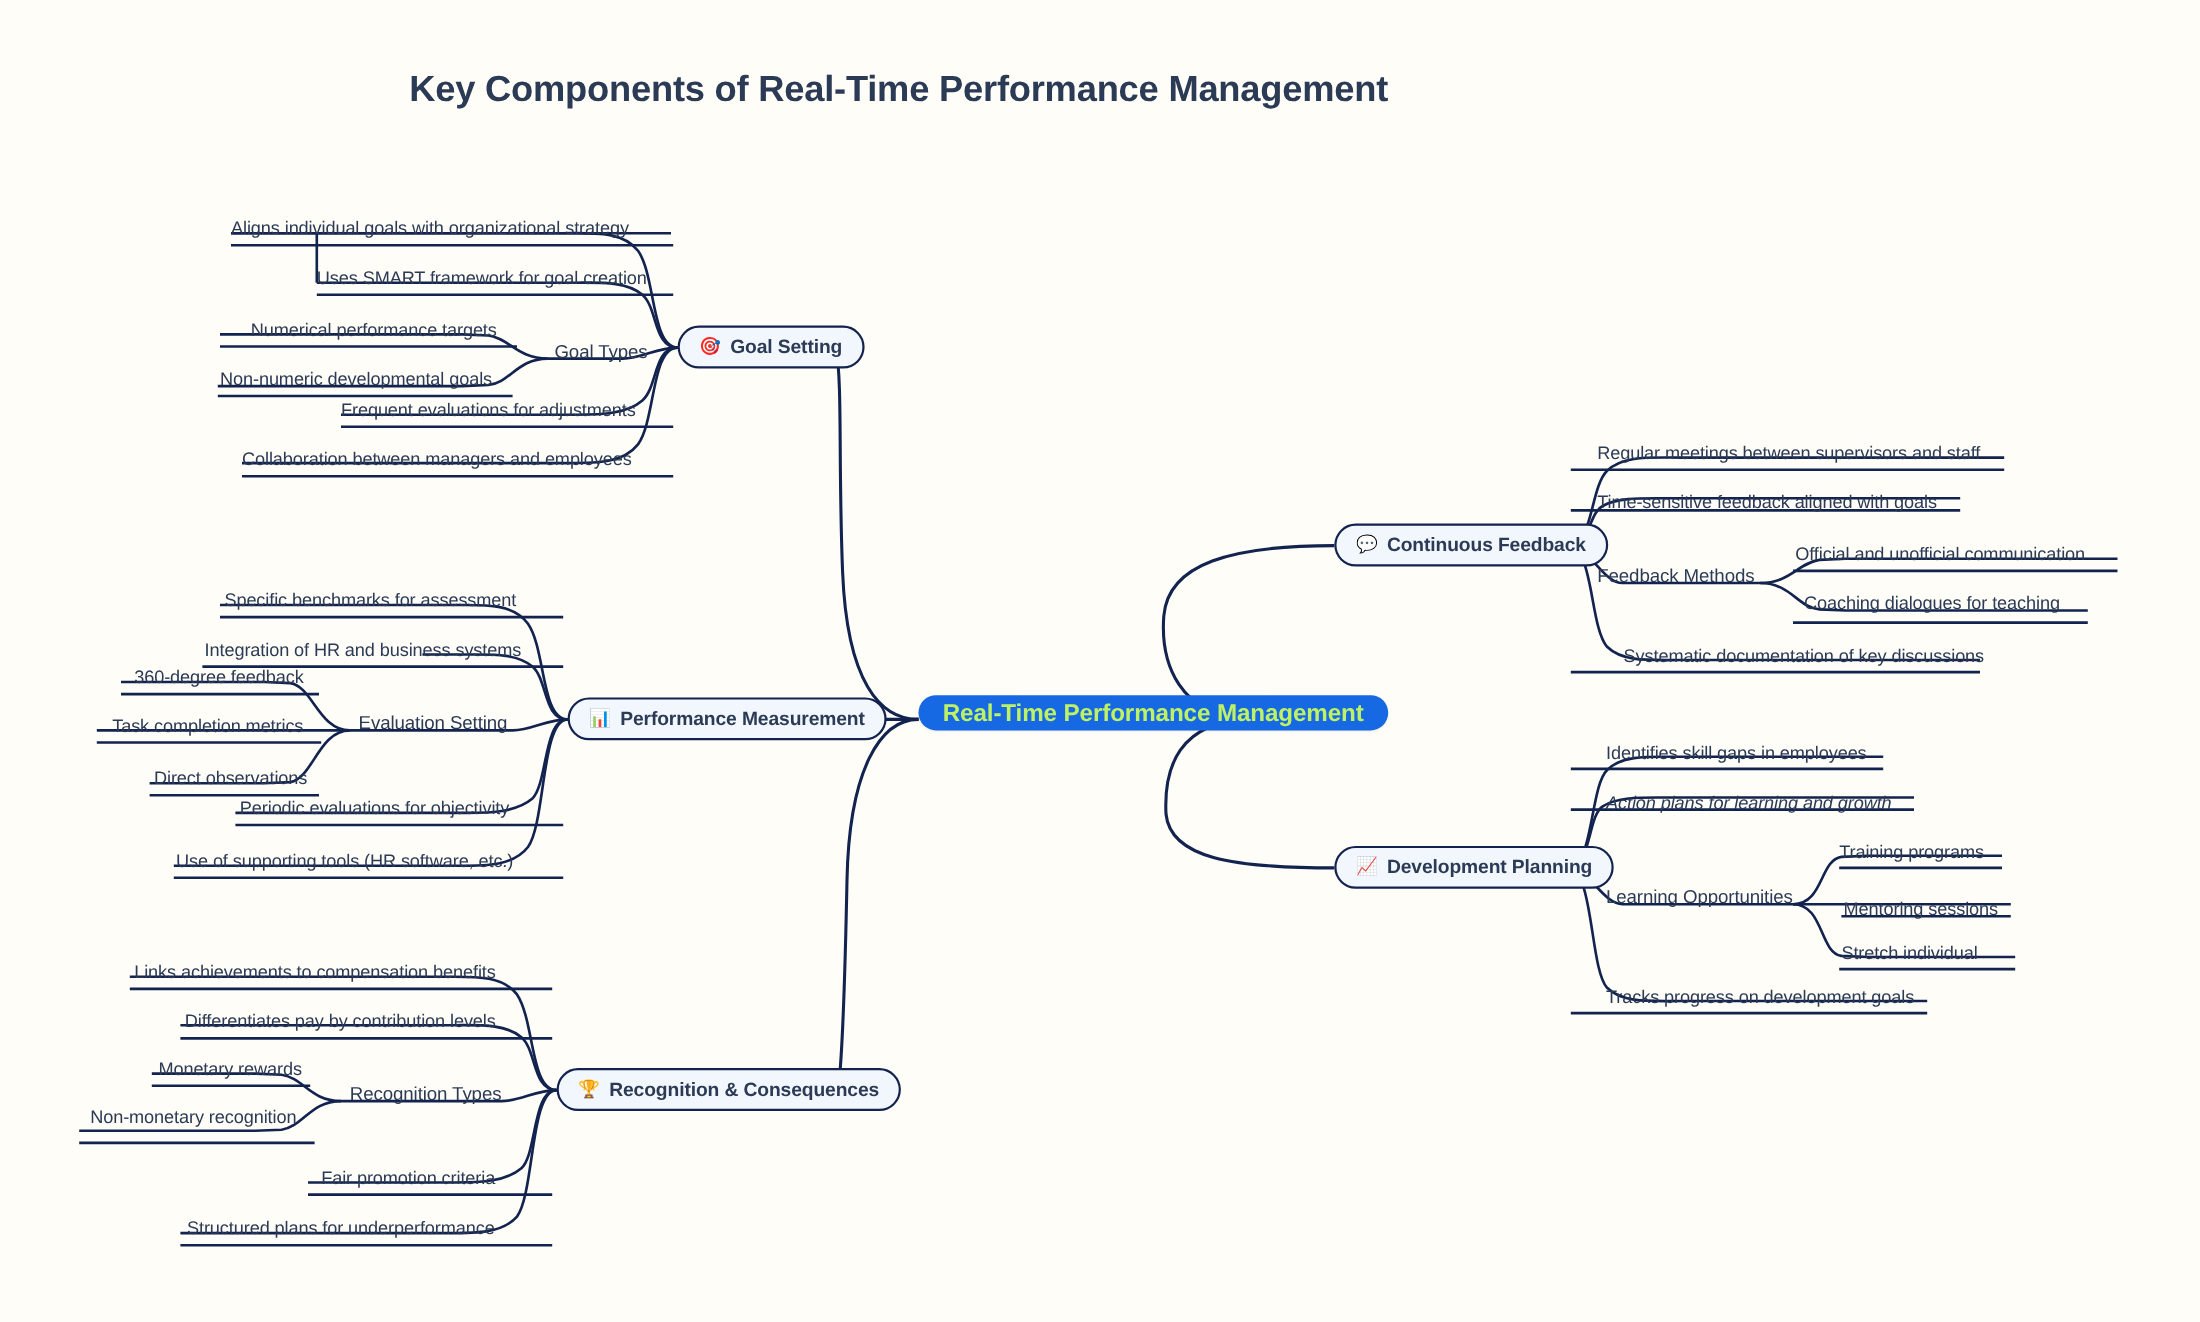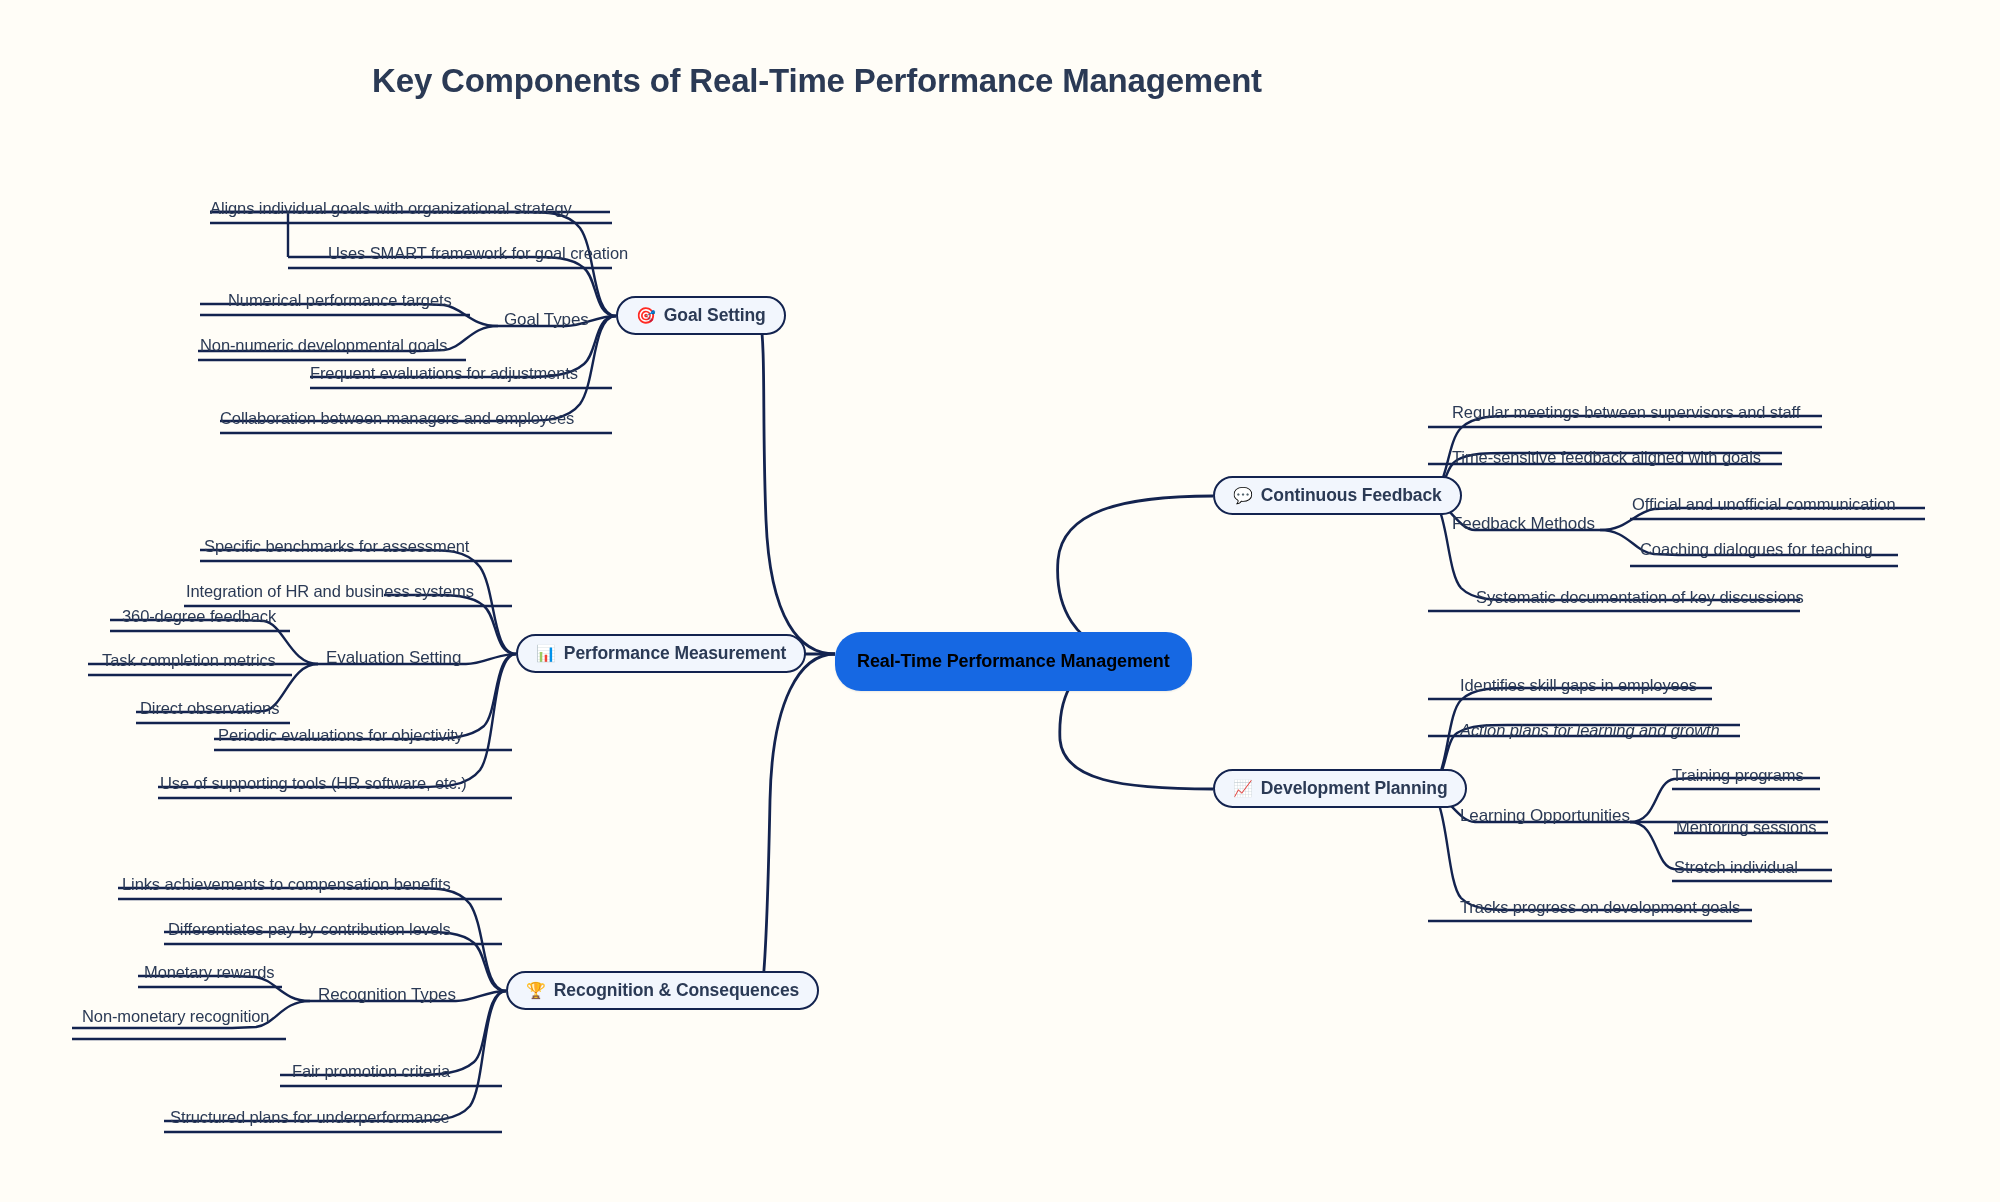--- a/index.html
+++ b/index.html
@@ -30,24 +30,24 @@
     width: 2000px; height: 1202px;
     pointer-events: none;
   }
   svg#links path { fill: none; stroke: #13234f; stroke-width: 2.4; }
   svg#links path.thick { stroke-width: 2.8; }
 
   
   .root-node {
     position: absolute;
     background: #1668e3;
-    color: #000000;
+    color: #bef264;
     border-radius: 26px;
-    padding: 19px 22px;
-    font-size: 18px;
+    padding: 3px 22px;
+    font-size: 22px;
     font-weight: bold;
     white-space: nowrap;
     letter-spacing: -0.1px;
     box-shadow: 0 1px 2px rgba(0,0,0,0.08);
   }
   
   .branch-node {
     position: absolute;
     background: #f2f6fd;
     border: 2px solid #13234f;
@@ -210,21 +210,21 @@
     <span class="emj">💬</span>
     <span>Continuous Feedback</span>
   </div>
 
   <div class="branch-node" style="left:1213px; top:769px;">
     <span class="emj">📈</span>
     <span>Development Planning</span>
   </div>
 
   <div class="leaf-node" style="left:210px; top:199px;">Aligns individual goals with organizational strategy</div>
-  <div class="leaf-node" style="left:288px; top:244px;padding-left:40px;">Uses SMART framework for goal creation</div>
+  <div class="leaf-node" style="left:288px; top:244px;">Uses SMART framework for goal creation</div>
   <div class="sub-node" style="left:504px; top:310px;">Goal Types</div>
   <div class="leaf-node" style="left:228px; top:291px;">Numerical performance targets</div>
   <div class="leaf-node" style="left:200px; top:336px;">Non-numeric developmental goals</div>
   <div class="leaf-node" style="left:310px; top:364px;">Frequent evaluations for adjustments</div>
   <div class="leaf-node" style="left:220px; top:409px;">Collaboration between managers and employees</div>
 
   <div class="leaf-node" style="left:204px; top:537px;">Specific benchmarks for assessment</div>
   <div class="leaf-node" style="left:186px; top:582px;">Integration of HR and business systems</div>
   <div class="sub-node" style="left:326px; top:648px;">Evaluation Setting</div>
   <div class="leaf-node" style="left:122px; top:607px;">360-degree feedback</div>

